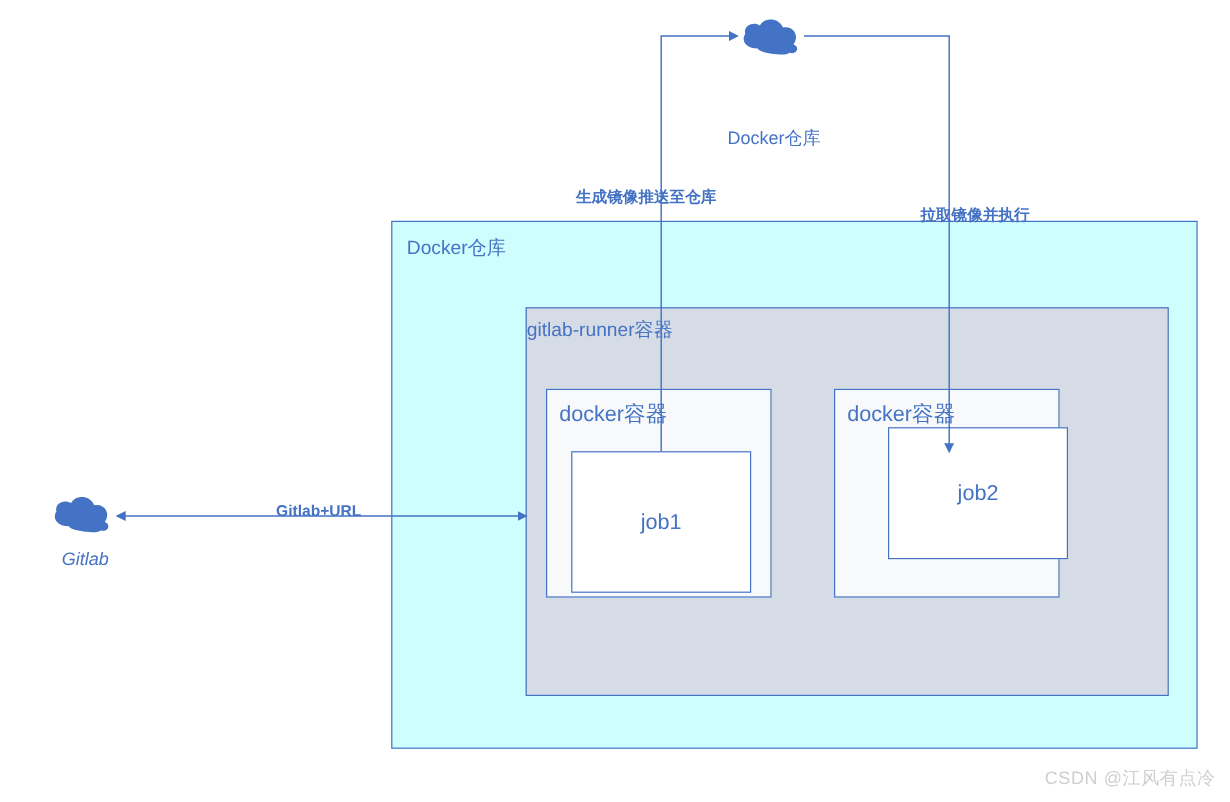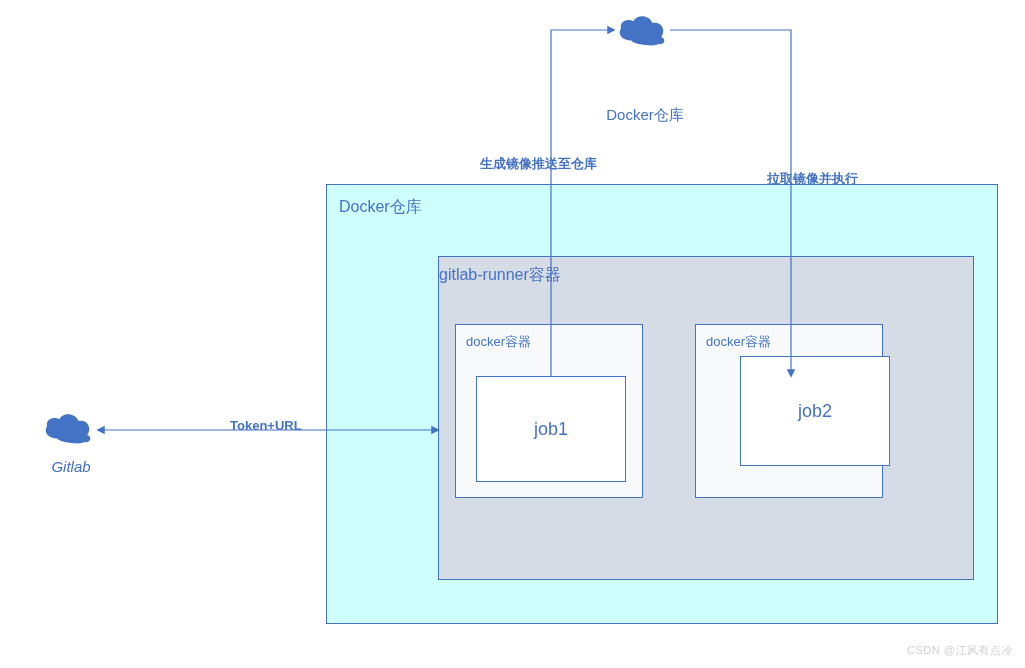--- a/index.html
+++ b/index.html
@@ -51,38 +51,38 @@
       display: flex;
       align-items: center;
       justify-content: center;
       font-size: 18px;
       color: #4472C4;
     }
     .job-box-1 {
       left: 476px;
       top: 376px;
       width: 150px;
-      height: 106px;
+      height: 118px;
     }
     .job-box-2 {
       left: 716px;
       top: 356px;
       width: 150px;
       height: 110px;
       margin-left: 24px;
     }
     .box-label {
       position: absolute;
       color: #4472C4;
       font-size: 16px;
     }
     .small-label {
       position: absolute;
       color: #4472C4;
-      font-size: 13px;
+      font-size: 18px;
     }
     .cloud {
       position: absolute;
       fill: #4472C4;
     }
     .cloud-docker { left: 614px; top: 12px; width: 56px; height: 36px; }
     .cloud-gitlab { left: 40px; top: 410px; width: 56px; height: 36px; }
     .cloud-label {
       position: absolute;
       color: #4472C4;
@@ -101,21 +101,21 @@
       position: absolute;
       color: #4472C4;
       font-size: 13px;
       font-weight: bold;
     }
     .watermark {
       position: absolute;
       right: 12px;
       bottom: 10px;
       color: #cfcfcf;
-      font-size: 11px;
+      font-size: 15px;
       letter-spacing: 0.5px;
     }
   </style>
 </head>
 <body>
 
 <div class="box runner-box">
   <div class="box-label" style="left:12px; top:12px;">Docker仓库</div>
 </div>
 
@@ -156,17 +156,17 @@
     </marker>
   </defs>
 
   <line x1="98" y1="430" x2="438" y2="430" stroke="#4472C4" stroke-width="1.2" marker-start="url(#arrow)" marker-end="url(#arrow)"></line>
 
   <path d="M 551 376 L 551 30 L 614 30" fill="none" stroke="#4472C4" stroke-width="1.2" marker-end="url(#arrow)"></path>
 
   <path d="M 670 30 L 791 30 L 791 376" fill="none" stroke="#4472C4" stroke-width="1.2" marker-end="url(#arrow)"></path>
 </svg>
 
-<div class="edge-label" style="left:230px; top:418px;">Token+URL</div>
+<div class="edge-label" style="left:230px; top:418px;">Gitlab+URL</div>
 <div class="edge-label" style="left:480px; top:155px;">生成镜像推送至仓库</div>
 <div class="edge-label" style="left:767px; top:170px;">拉取镜像并执行</div>
 
 <div class="watermark">CSDN @江风有点冷</div>
 
 </body></html>

